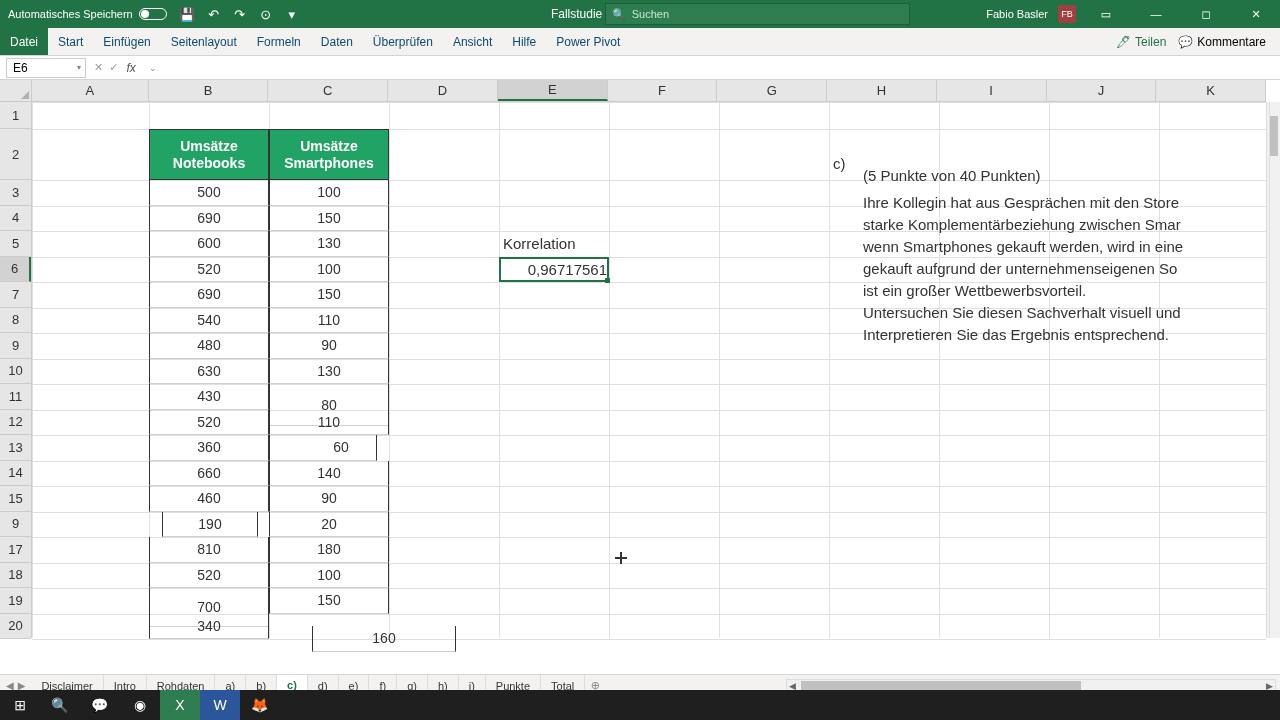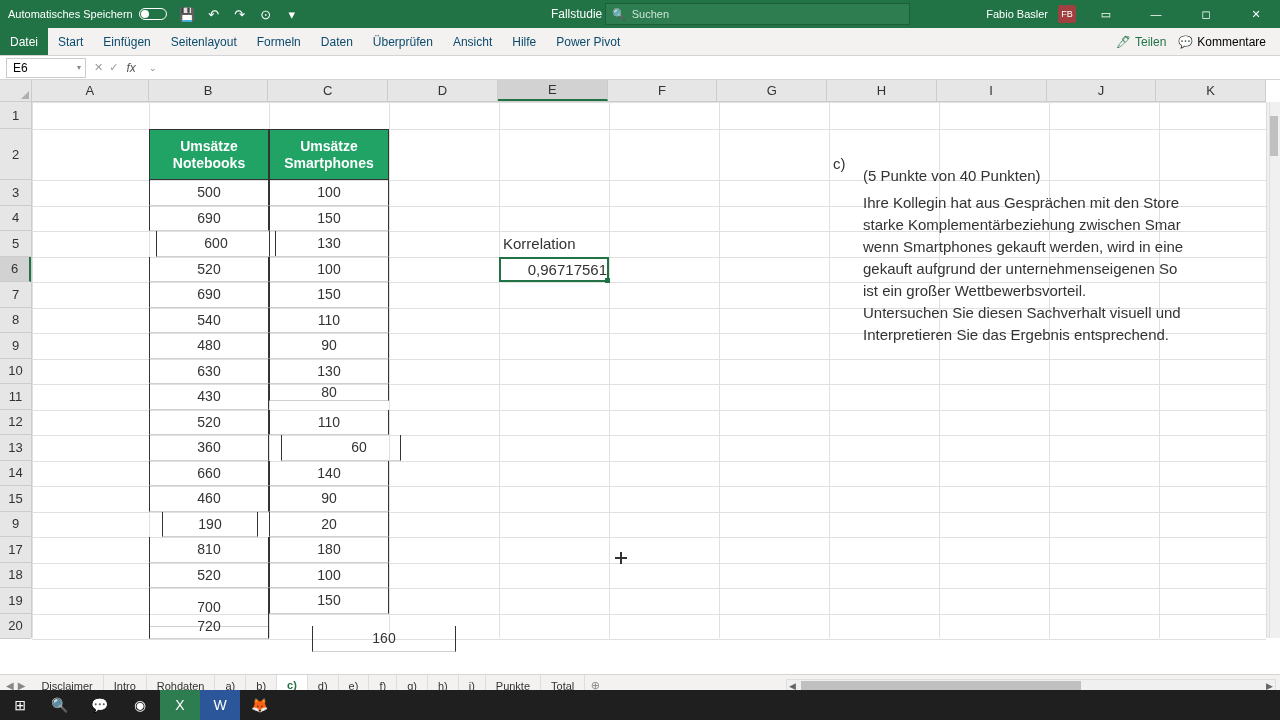--- a/index.html
+++ b/index.html
@@ -221,51 +221,51 @@
         <div class="gl-v" style="left: 1017px;"></div>
         <div class="gl-v" style="left: 1127px;"></div>
         <div class="gl-v" style="left: 1237px;"></div>
       </div>
       <div class="data-header" style="left: 117px; top: 27px; width: 120px; height: 51px;">Umsätze<br>Notebooks</div>
       <div class="data-header" style="left: 237px; top: 27px; width: 120px; height: 51px;">Umsätze<br>Smartphones</div>
       <div class="data-cell" style="left: 117px; top: 78px; width: 120px; height: 25.5px;">500</div>
       <div class="data-cell" style="left: 237px; top: 78px; width: 120px; height: 25.5px;">100</div>
       <div class="data-cell" style="left: 117px; top: 103.5px; width: 120px; height: 25.5px;">690</div>
       <div class="data-cell" style="left: 237px; top: 103.5px; width: 120px; height: 25.5px;">150</div>
-      <div class="data-cell" style="left: 124px; top: 129px; width: 120px; height: 25.5px;">600</div>
+      <div class="data-cell" style="left: 117px; top: 129px; width: 120px; height: 25.5px;">600</div>
       <div class="data-cell" style="left: 237px; top: 129px; width: 120px; height: 25.5px;">130</div>
       <div class="data-cell" style="left: 117px; top: 154.5px; width: 120px; height: 25.5px;">520</div>
       <div class="data-cell" style="left: 237px; top: 154.5px; width: 120px; height: 25.5px;">100</div>
       <div class="data-cell" style="left: 117px; top: 180px; width: 120px; height: 25.5px;">690</div>
       <div class="data-cell" style="left: 237px; top: 180px; width: 120px; height: 25.5px;">150</div>
       <div class="data-cell" style="left: 117px; top: 205.5px; width: 120px; height: 25.5px;">540</div>
       <div class="data-cell" style="left: 237px; top: 205.5px; width: 120px; height: 25.5px;">110</div>
       <div class="data-cell" style="left: 117px; top: 231px; width: 120px; height: 25.5px;">480</div>
       <div class="data-cell" style="left: 237px; top: 231px; width: 120px; height: 25.5px;">90</div>
       <div class="data-cell" style="left: 117px; top: 256.5px; width: 120px; height: 25.5px;">630</div>
       <div class="data-cell" style="left: 237px; top: 256.5px; width: 120px; height: 25.5px;">130</div>
       <div class="data-cell" style="left: 117px; top: 282px; width: 120px; height: 25.5px;">430</div>
-      <div class="data-cell" style="left: 237px; top: 282px; width: 120px; height: 17px;">80</div>
+      <div class="data-cell" style="left: 237px; top: 282px; width: 120px; height: 42px;">80</div>
       <div class="data-cell" style="left: 117px; top: 307.5px; width: 120px; height: 25.5px;">520</div>
       <div class="data-cell" style="left: 237px; top: 307.5px; width: 120px; height: 25.5px;">110</div>
       <div class="data-cell" style="left: 117px; top: 333px; width: 120px; height: 25.5px; text-align: right;">360</div>
-      <div class="data-cell" style="left: 249px; top: 333px; width: 120px; height: 25.5px; padding-left: 36px;">60</div>
+      <div class="data-cell" style="left: 237px; top: 333px; width: 108px; height: 25.5px; padding-left: 36px;">60</div>
       <div class="data-cell" style="left: 117px; top: 358.5px; width: 120px; height: 25.5px;">660</div>
       <div class="data-cell" style="left: 237px; top: 358.5px; width: 120px; height: 25.5px;">140</div>
       <div class="data-cell" style="left: 117px; top: 384px; width: 120px; height: 25.5px;">460</div>
       <div class="data-cell" style="left: 237px; top: 384px; width: 120px; height: 25.5px;">90</div>
       <div class="data-cell" style="left: 130px; top: 409.5px; width: 96px; height: 25.5px;">190</div>
       <div class="data-cell" style="left: 237px; top: 409.5px; width: 120px; height: 25.5px;">20</div>
       <div class="data-cell" style="left: 117px; top: 435px; width: 120px; height: 25.5px;">810</div>
       <div class="data-cell" style="left: 237px; top: 435px; width: 120px; height: 25.5px;">180</div>
       <div class="data-cell" style="left: 117px; top: 460.5px; width: 120px; height: 25.5px;">520</div>
       <div class="data-cell" style="left: 237px; top: 460.5px; width: 120px; height: 25.5px;">100</div>
       <div class="data-cell" style="left: 117px; top: 486px; width: 120px; height: 39px;">700</div>
       <div class="data-cell" style="left: 237px; top: 486px; width: 120px; height: 25.5px;">150</div>
-      <div class="data-cell" style="left: 117px; top: 511.5px; width: 120px; height: 25.5px;">720</div>
+      <div class="data-cell" style="left: 117px; top: 511.5px; width: 120px; height: 25.5px;">340</div>
       <div class="data-cell" style="left: 237px; top: 524px; width: 144px; height: 25.5px; margin-left: 43px;">160</div>
       <div class="text-cell" style="left: 471px; top: 133px;">Korrelation</div>
       <div class="sel-cell" style="left: 467px; top: 154.5px; width: 110px; height: 25.5px;"></div>
       <div class="text-cell" style="left: 475px; top: 158.5px; width: 100px; text-align: right;">0,96717561</div>
       <div class="text-cell" style="left: 801px; top: 53px;">c)</div>
       <div class="text-cell" style="left: 831px; top: 65px;">(5 Punkte von 40 Punkten)</div>
       <div class="text-cell" style="left: 831px; top: 92px;">Ihre Kollegin hat aus Gesprächen mit den Store</div>
       <div class="text-cell" style="left: 831px; top: 114px;">starke Komplementärbeziehung zwischen Smar</div>
       <div class="text-cell" style="left: 831px; top: 136px;">wenn Smartphones gekauft werden, wird in eine</div>
       <div class="text-cell" style="left: 831px; top: 158px;">gekauft aufgrund der unternehmenseigenen So</div>

